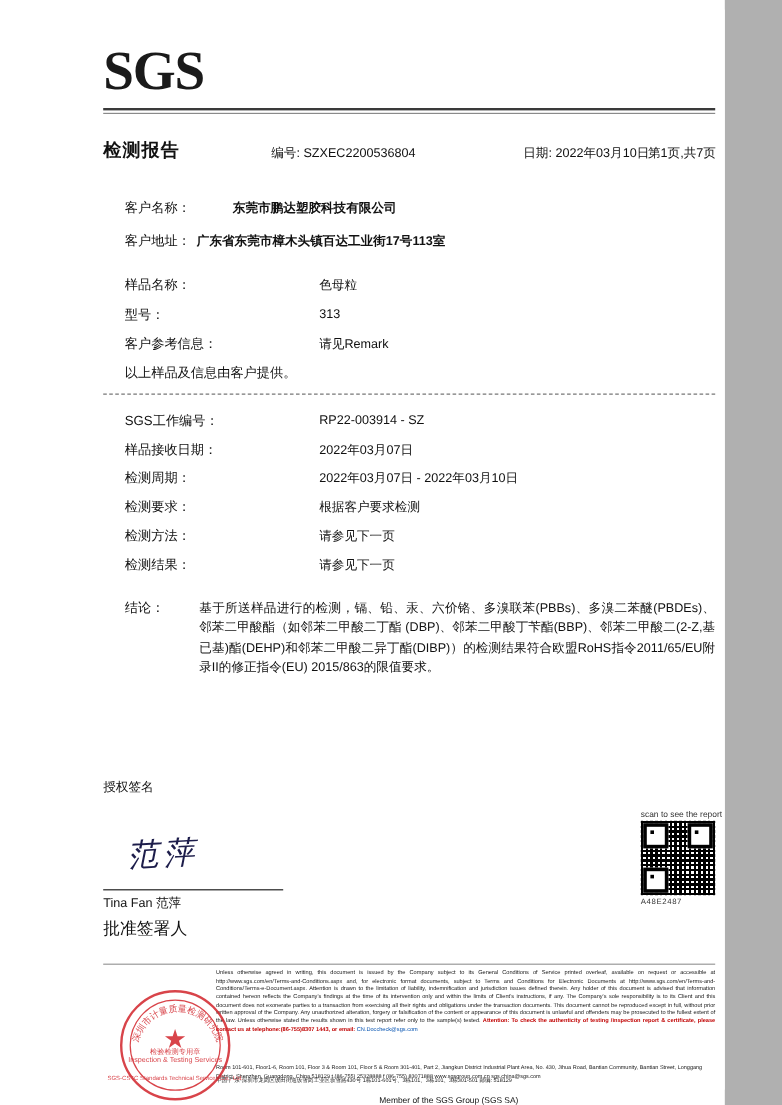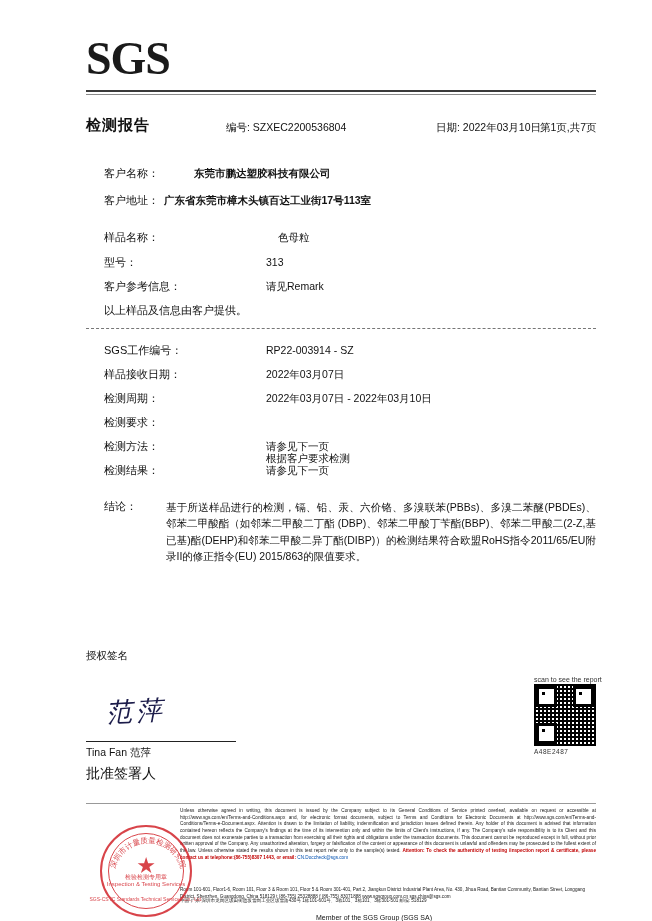--- a/index.html
+++ b/index.html
@@ -5,21 +5,21 @@
   html, body {
     margin: 0;
     padding: 0;
     background: #b0b0b0;
   }
   body {
     font-family: "Liberation Sans", sans-serif;
   }
   .page {
     position: relative;
-    width: 652px;
+    width: 604px;
     height: 921px;
     background: #ffffff;
     overflow: hidden;
   }
   .sheet {
     position: absolute;
     left: 48px;
     top: 8px;
     width: 556px;
     height: 900px;
@@ -333,21 +333,21 @@
     <div class="hdr-date">日期: 2022年03月10日</div>
     <div class="hdr-page">第1页,共7页</div>
 
     <div class="field-label" style="left:56px; top:158px;">客户名称：</div>
     <div class="field-value bold" style="left:146px; top:159px;">东莞市鹏达塑胶科技有限公司</div>
 
     <div class="field-label" style="left:56px; top:185px;">客户地址：</div>
     <div class="field-value bold" style="left:116px; top:186px;">广东省东莞市樟木头镇百达工业街17号113室</div>
 
     <div class="field-label" style="left:56px; top:222px;">样品名称：</div>
-    <div class="field-value" style="left:230px; top:223px;">色母粒</div>
+    <div class="field-value" style="left:218px; top:223px;">色母粒</div>
 
     <div class="field-label" style="left:56px; top:247px;">型号：</div>
     <div class="field-value" style="left:218px; top:248px;">313</div>
 
     <div class="field-label" style="left:56px; top:271px;">客户参考信息：</div>
     <div class="field-value" style="left:218px; top:272px;">请见Remark</div>
 
     <div class="field-label" style="left:56px; top:295px;">以上样品及信息由客户提供。</div>
 
     <div class="dashed" style="top:320px;"></div>
@@ -355,21 +355,21 @@
     <div class="field-label" style="left:56px; top:335px;">SGS工作编号：</div>
     <div class="field-value" style="left:218px; top:336px;">RP22-003914 - SZ</div>
 
     <div class="field-label" style="left:56px; top:359px;">样品接收日期：</div>
     <div class="field-value" style="left:218px; top:360px;">2022年03月07日</div>
 
     <div class="field-label" style="left:56px; top:383px;">检测周期：</div>
     <div class="field-value" style="left:218px; top:384px;">2022年03月07日 - 2022年03月10日</div>
 
     <div class="field-label" style="left:56px; top:407px;">检测要求：</div>
-    <div class="field-value" style="left:218px; top:408px;margin-top:36px;">根据客户要求检测</div>
+    <div class="field-value" style="left:218px; top:408px;">根据客户要求检测</div>
 
     <div class="field-label" style="left:56px; top:431px;">检测方法：</div>
     <div class="field-value" style="left:218px; top:432px;">请参见下一页</div>
 
     <div class="field-label" style="left:56px; top:455px;text-align:right;">检测结果：</div>
     <div class="field-value" style="left:218px; top:456px;">请参见下一页</div>
 
     <div class="field-label" style="left:56px; top:491px;">结论：</div>
     <div class="concl" style="top:491px;">基于所送样品进行的检测，镉、铅、汞、六价铬、多溴联苯(PBBs)、多溴二苯醚(PBDEs)、邻苯二甲酸酯（如邻苯二甲酸二丁酯 (DBP)、邻苯二甲酸丁苄酯(BBP)、邻苯二甲酸二(2-Z,基已基)酯(DEHP)和邻苯二甲酸二异丁酯(DIBP)）的检测结果符合欧盟RoHS指令2011/65/EU附录II的修正指令(EU) 2015/863的限值要求。</div>
 

